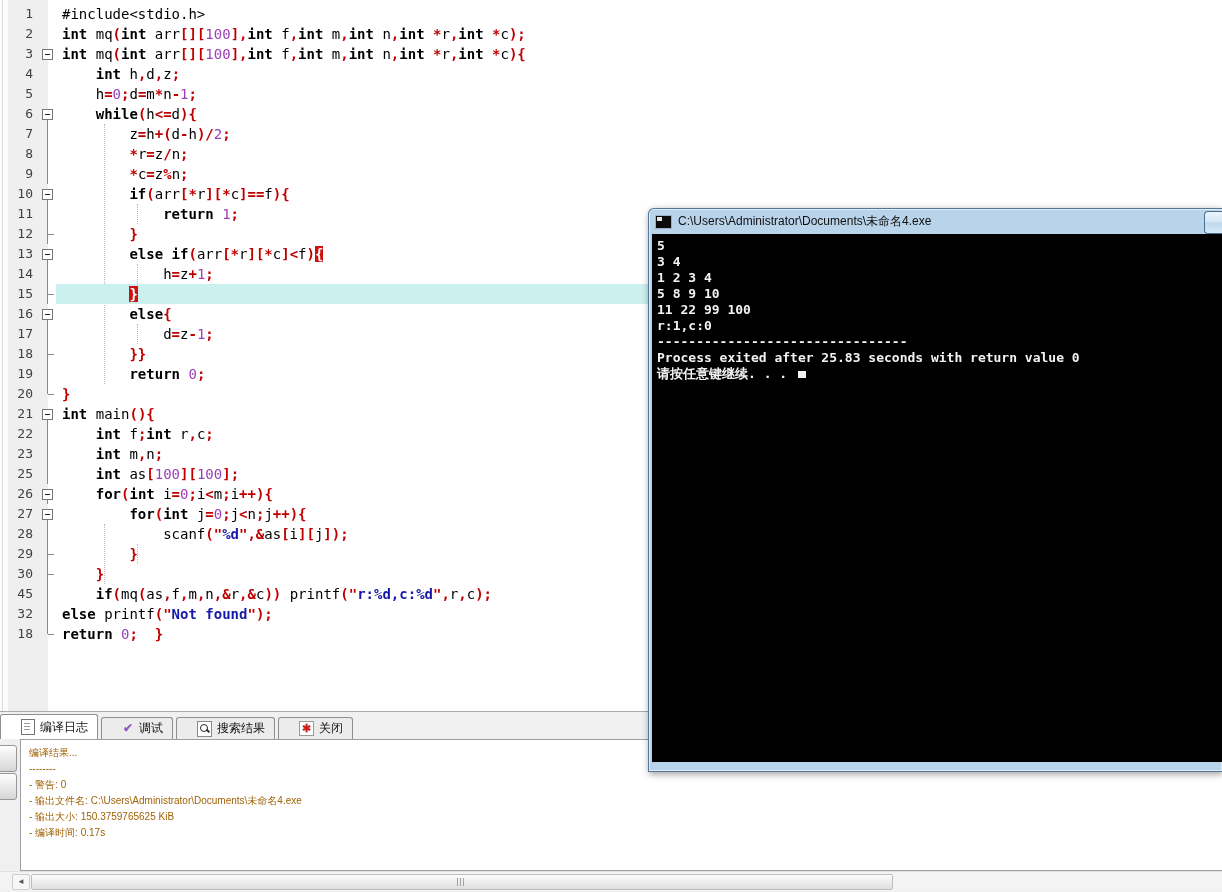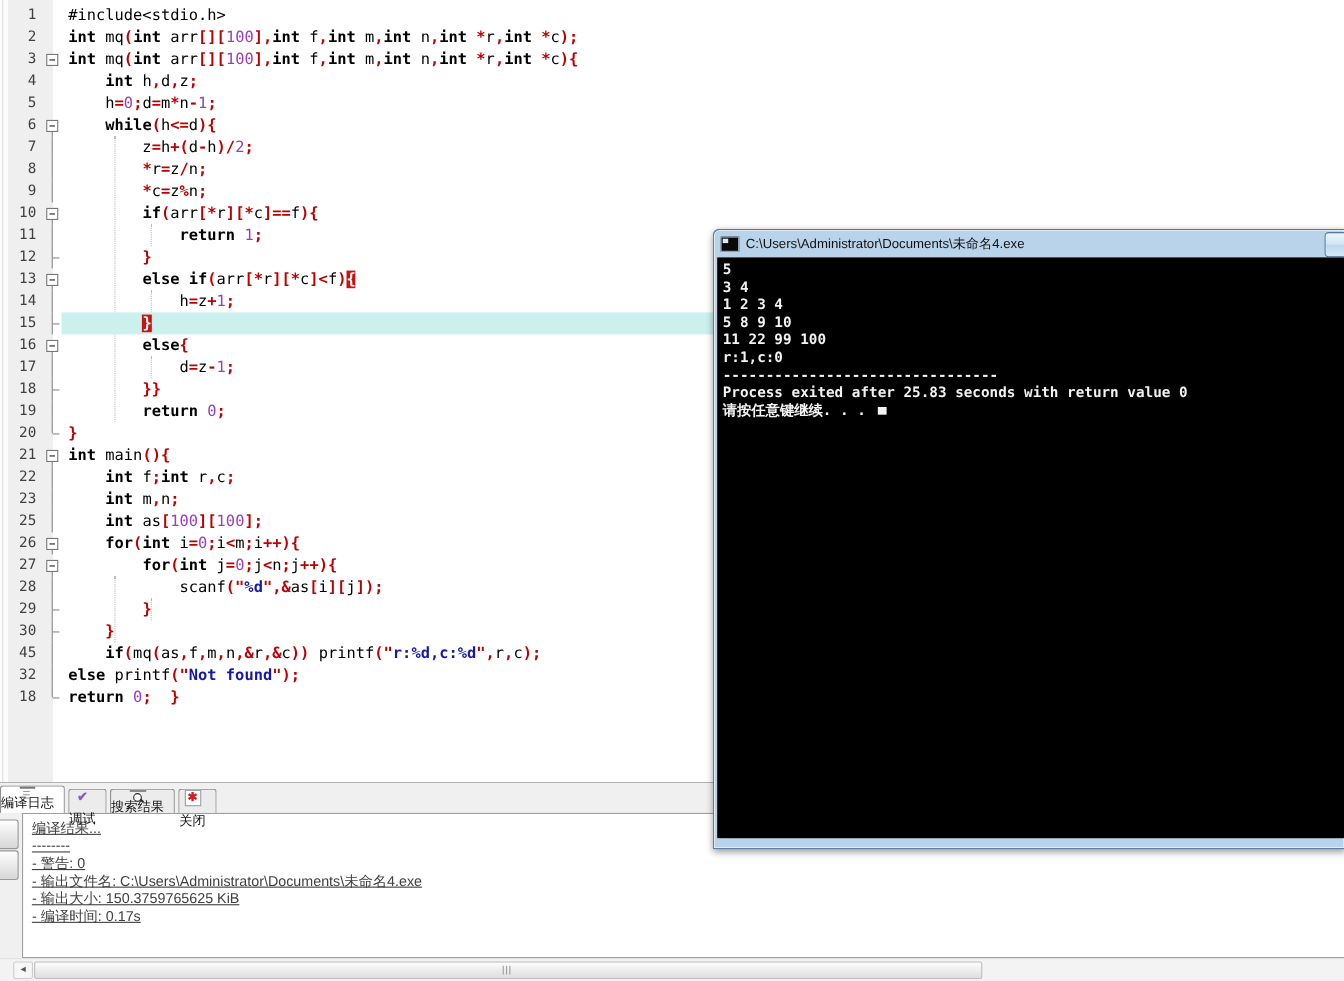--- a/index.html
+++ b/index.html
@@ -56,40 +56,40 @@
           border:1px solid #49708f;border-right:none;border-radius:4px 0 0 4px;}
   .cw-client{position:absolute;left:4px;top:26px;right:0;bottom:10px;background:#000;overflow:hidden;}
   #console-body{padding:4px 0 0 5px;font-family:"DejaVu Sans Mono",monospace;font-size:13px;
                 font-weight:bold;color:#f2f2f2;}
   .c-line{height:16px;line-height:16px;white-space:pre;}
   .c-cursor{display:inline-block;width:8px;height:7px;background:#f2f2f2;margin-left:3px;}
 
   
   #bottom{position:absolute;left:0;top:712px;width:1222px;height:180px;background:#f0f0f0;}
   #tabbar{position:absolute;left:0;top:2px;height:25px;display:flex;align-items:flex-end;gap:3px;z-index:2;}
-  .tab{display:flex;align-items:center;gap:5px;height:21px;padding:0 9px 0 0;
+  .tab{display:flex;align-items:center;gap:5px;height:21px;padding:0 9px 0 20px;
        border:1px solid #8f8f8f;border-bottom:none;border-radius:3px 3px 0 0;background:#ececec;
-       font-size:12px;color:#111;cursor:default;flex-direction:column;}
+       font-size:12px;color:#111;cursor:default;}
   .tab.active{background:#fff;height:24px;}
   .tabicon{display:inline-block;min-width:12px;text-align:center;font-size:12px;line-height:13px;}
   .icon-log{width:11px;height:14px;background:#fff;border:1px solid #767676;position:relative;}
   .icon-log::before{content:'';position:absolute;left:2px;top:3px;width:6px;height:1px;background:#9a9a9a;
                     box-shadow:0 3px 0 #9a9a9a,0 6px 0 #9a9a9a;}
   .icon-check{color:#8a5bc4;font-weight:bold;}
   .icon-search{width:13px;height:14px;position:relative;background:#fff;border:1px solid #8a8a8a;}
   .icon-search::before{content:'';position:absolute;left:2px;top:2px;width:6px;height:6px;
                        border:1.5px solid #2a2a2a;border-radius:50%;background:#fdfdfd;}
   .icon-search::after{content:'';position:absolute;left:8px;top:8px;width:4px;height:1.8px;
                       background:#2a2a2a;transform:rotate(45deg);}
   .icon-close{color:#cc2222;font-weight:bold;border:1px solid #9a9a9a;background:#fff;
               width:13px;height:13px;line-height:13px;font-size:11px;}
 
   #log-area{position:absolute;left:20px;right:0;top:27px;bottom:21px;background:#fff;
             border:1px solid #9f9f9f;border-right:none;padding:5px 8px;box-sizing:border-box;overflow:hidden;}
-  #log-content{font-size:13px;line-height:16px;color:#404040;white-space:pre;text-decoration:underline;}
+  #log-content{font-size:10px;line-height:16px;color:#a16207;white-space:pre;}
   .side-btn{position:absolute;left:-9px;width:24px;height:25px;background:linear-gradient(#fefefe,#d6d6d6);
             border:1px solid #979797;border-radius:3px;}
   .side-btn.b1{top:33px;}
   .side-btn.b2{top:61px;}
 
   .hscroll{position:absolute;left:0;right:0;bottom:1px;height:19px;background:#f3f3f3;border-top:1px solid #e0e0e0;}
   .hs-left{position:absolute;left:12px;top:2px;width:16px;height:14px;background:#f7f7f7;
            border:1px solid #cdcdcd;border-radius:2px;color:#555;font-size:8px;line-height:14px;text-align:center;}
   .hs-thumb{position:absolute;left:31px;top:2px;width:860px;height:14px;
             background:linear-gradient(#fdfdfd,#dedede);border:1px solid #bdbdbd;border-radius:2px;}

